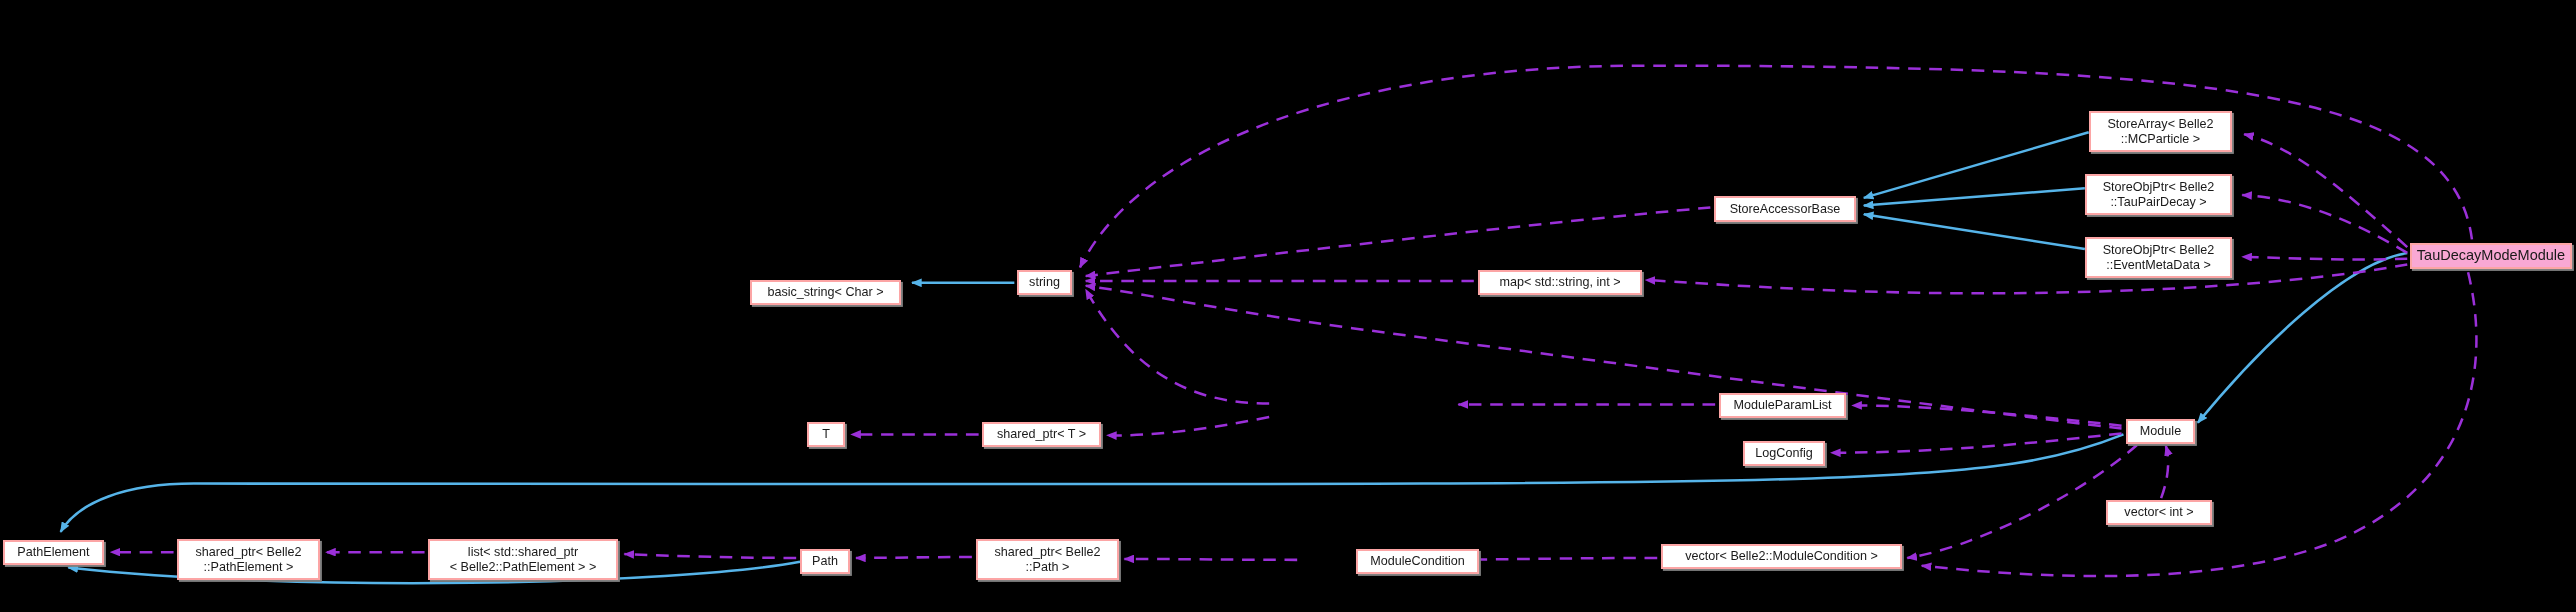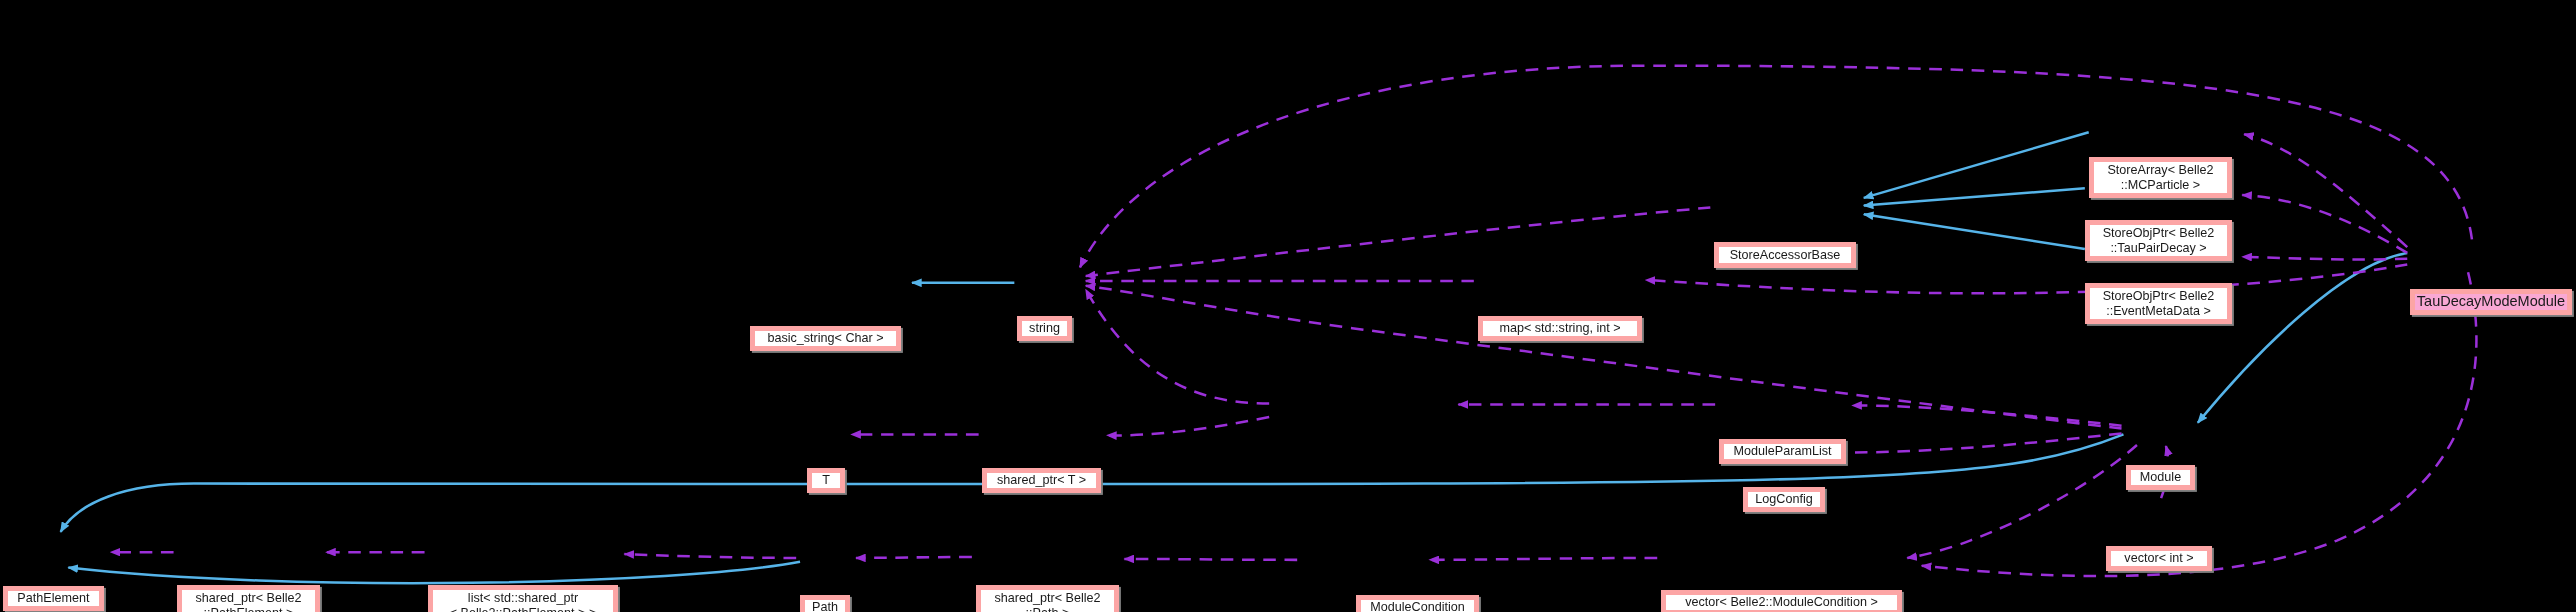--- a/index.html
+++ b/index.html
@@ -24,31 +24,30 @@
     left: 0;
     top: 0;
     width: 2576px;
     height: 612px;
     pointer-events: none;
   }
   .node {
     position: absolute;
     box-sizing: border-box;
     background: #ffffff;
-    border: 5px solid #fca5a5;
+    border: 2px solid #fca5a5;
     box-shadow: 1.9px 1.9px 0 #808080;
     color: #1a1a1a;
     display: flex;
     align-items: center;
     justify-content: center;
     text-align: center;
     line-height: 1.18;
     white-space: pre;
     letter-spacing: 0px;
-    margin-top: 46px;
   }
   .node.highlight {
     background: #f9a8d4;
     color: #1a1a1a;
   }
   .node-label {
     display: block;
     white-space: pre;
   }
 </style>

